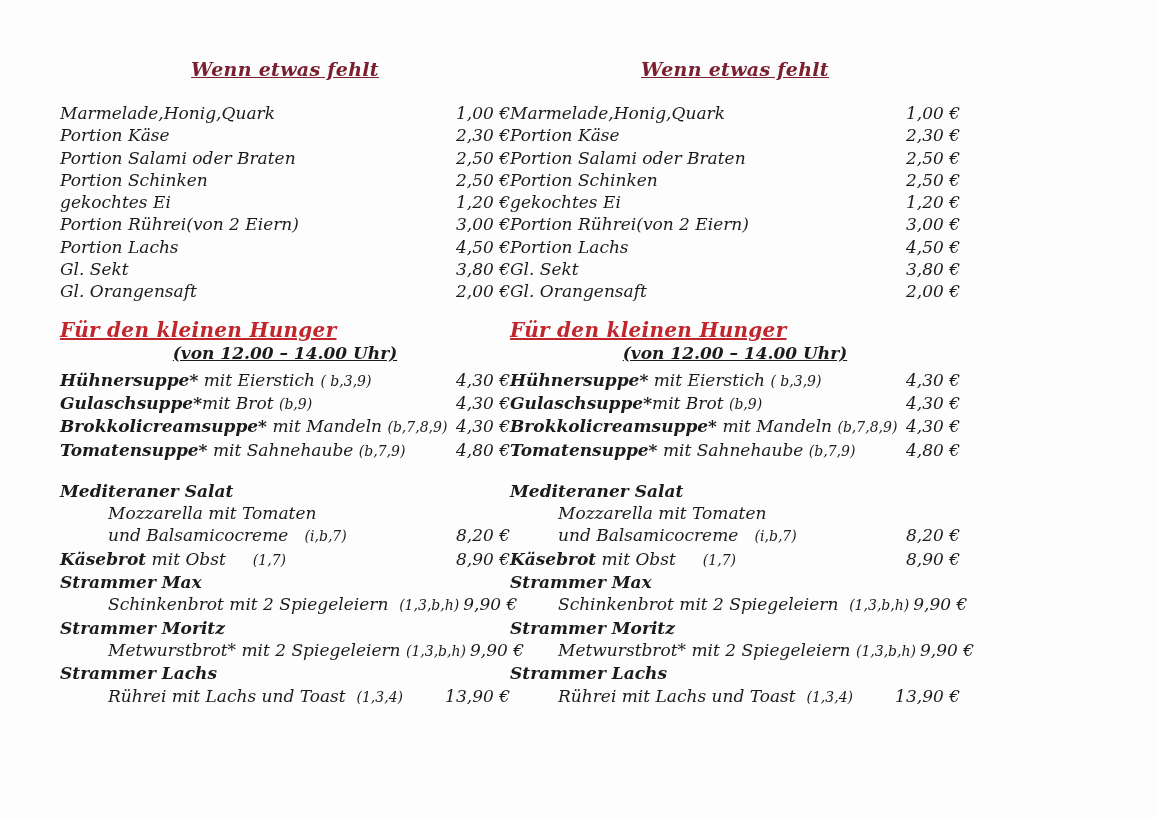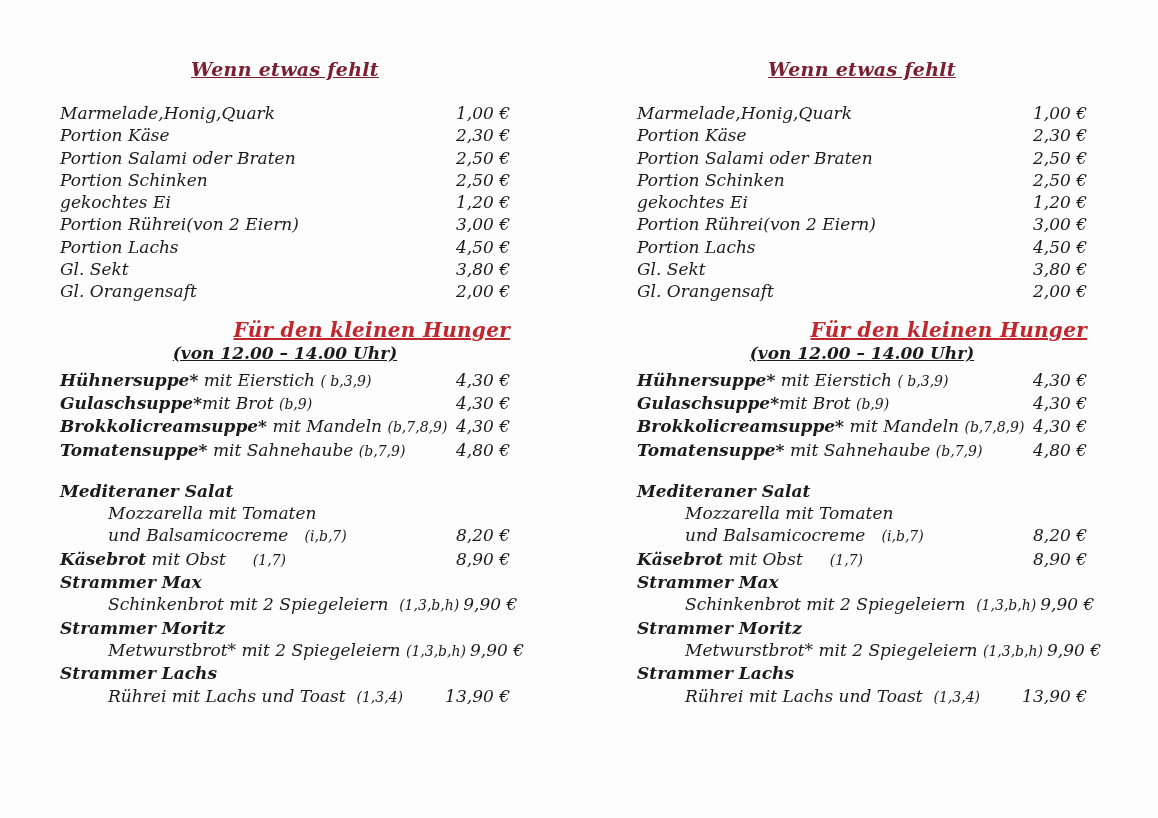--- a/index.html
+++ b/index.html
@@ -2,21 +2,21 @@
 <html style="--c1: #7b2030; --c2: #c0262c;"><head>
 <meta charset="utf-8">
 <style>
   * { margin:0; padding:0; box-sizing:border-box; }
   html, body { width:1158px; height:818px; background:#fdfdfd; overflow:hidden; }
   body {
     font-family:"DejaVu Serif", serif;
     font-style:italic;
     color:#1b1b1b;
   }
-  .sheet { display:flex; padding:57px 16px 0 60px; gap:127px; }
+  .sheet { display:flex; padding:57px 16px 0 60px; }
   .menu-col { width:450px; flex:0 0 450px; }
 
   .s1-title {
     font-size:19px; line-height:24px; font-weight:bold;
     color:var(--c1,#7b2030); text-align:center;
     text-decoration:underline; margin-bottom:21px;
     letter-spacing:.3px;
   }
   .rows.s1 { margin-bottom:15px; }
 
@@ -24,21 +24,21 @@
     display:flex; align-items:baseline;
     font-size:17px; line-height:22.3px; white-space:pre;
   }
   .row.indent { padding-left:48px; }
   .bold { font-weight:bold; }
   .alg { font-size:14px; }
   .pr { margin-left:auto; padding-left:4px; }
 
   .s2-title {
     font-size:20px; line-height:24px; font-weight:bold;
-    color:var(--c2,#c0262c); text-align:right;
+    color:var(--c2,#c0262c); text-align:left;
     text-decoration:underline; letter-spacing:.3px;
   }
   .s2-sub {
     font-size:17px; line-height:22px; font-weight:bold;
     text-align:center; text-decoration:underline;
     margin-bottom:5px;
   }
   .rows.s2b { margin-top:18px; }
 </style>
 </head>

